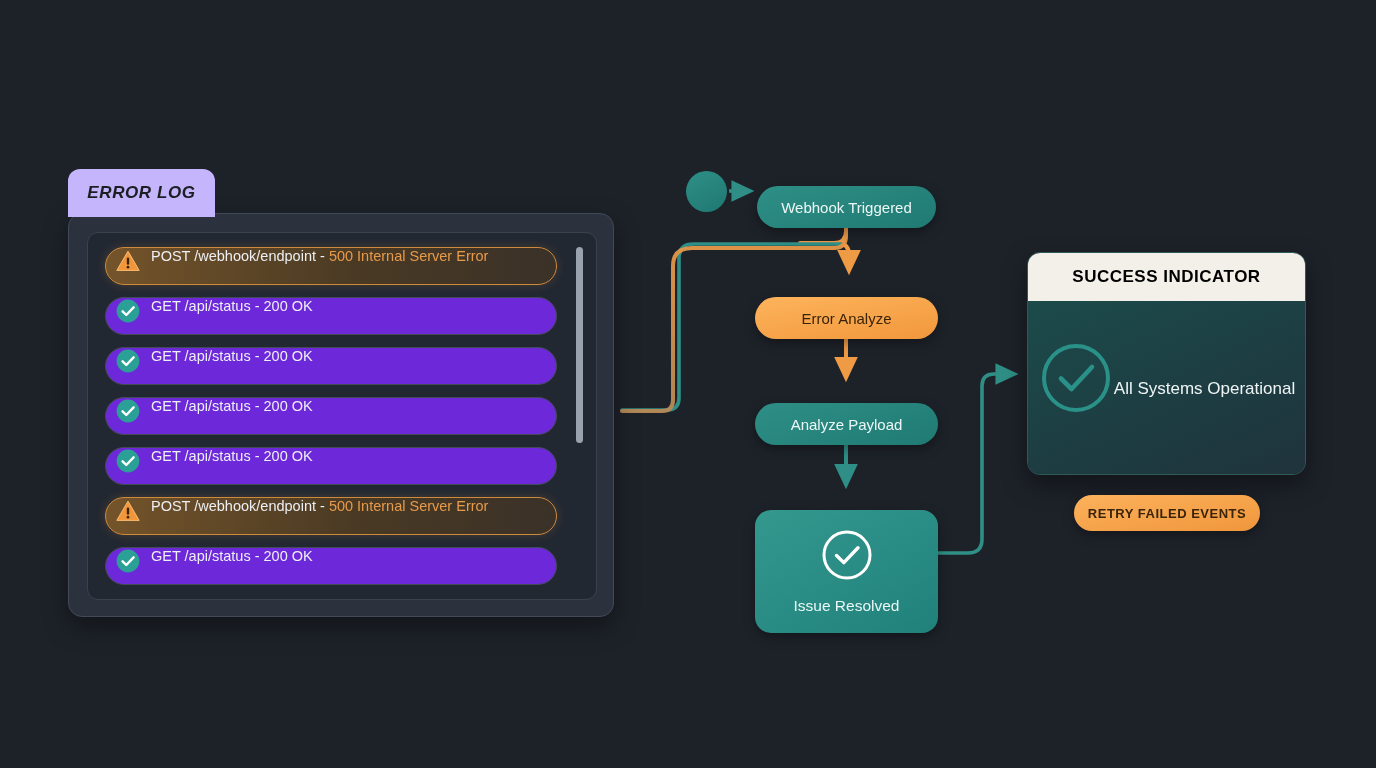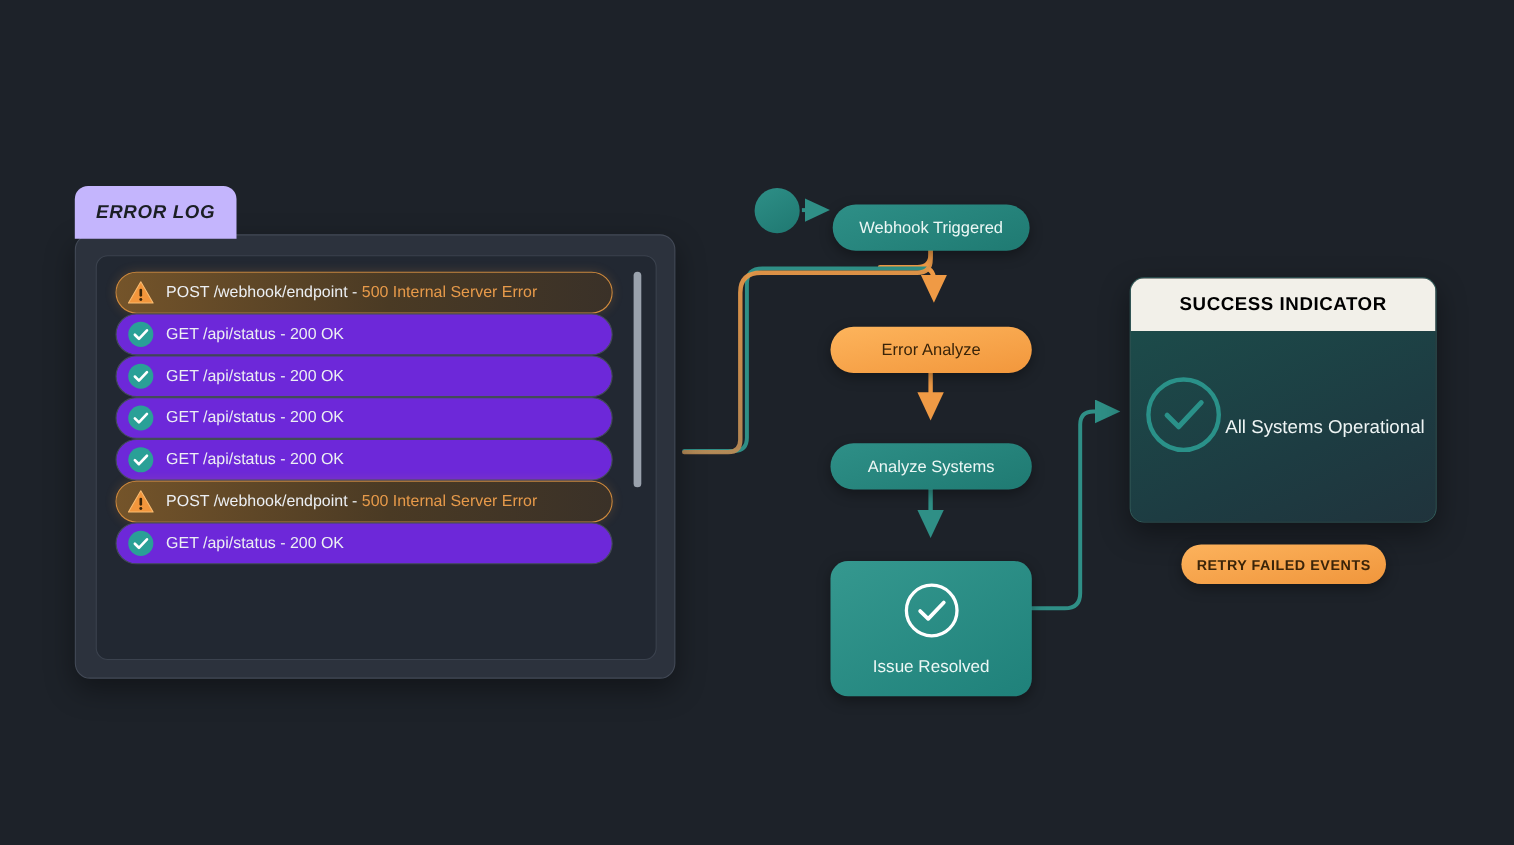--- a/index.html
+++ b/index.html
@@ -39,23 +39,23 @@
   .log-inner{
     position:absolute; left:18px; top:18px;
     width:510px; height:368px;
     background:#222832;
     border:1px solid #3b424e;
     border-radius:11px;
     overflow:hidden;
   }
   .log-list{ position:absolute; left:17px; top:14px; width:452px; }
   .log-row{
-    height:38px; margin-bottom:0;
+    height:38px; margin-bottom:12px;
     border-radius:19px;
-    display:flex; align-items:center;
+    display:flex; align-items:flex-start;
     padding-left:9px;
   }
   .log-row.ok{
     background:#6d28d9;
     border:1px solid #434b58;
   }
   .log-row.err{
     background:linear-gradient(90deg,#74542a 0%,#4a3a24 55%,#3a3128 100%);
     border:1px solid #d08a3c;
     box-shadow:0 0 10px rgba(212,140,60,.22);
@@ -253,21 +253,21 @@
 
   <div class="node pill teal n-webhook">
     <span>Webhook Triggered</span>
   </div>
 
   <div class="node pill orange n-error">
     <span>Error Analyze</span>
   </div>
 
   <div class="node pill teal n-analyze">
-    <span>Analyze Systems</span>
+    <span>Analyze Payload</span>
   </div>
 
   <div class="node n-resolved">
     <span class="big-check">
       <svg width="54" height="54" viewBox="0 0 54 54">
         <circle cx="27" cy="27" r="23" fill="none" stroke="#ffffff" stroke-width="3"></circle>
         <path d="M16.5,27.5 L23.8,34.6 L38,19.8" fill="none" stroke="#ffffff" stroke-width="3.4" stroke-linecap="round" stroke-linejoin="round"></path>
       </svg>
     </span>
     <span class="lbl">Issue Resolved</span>

